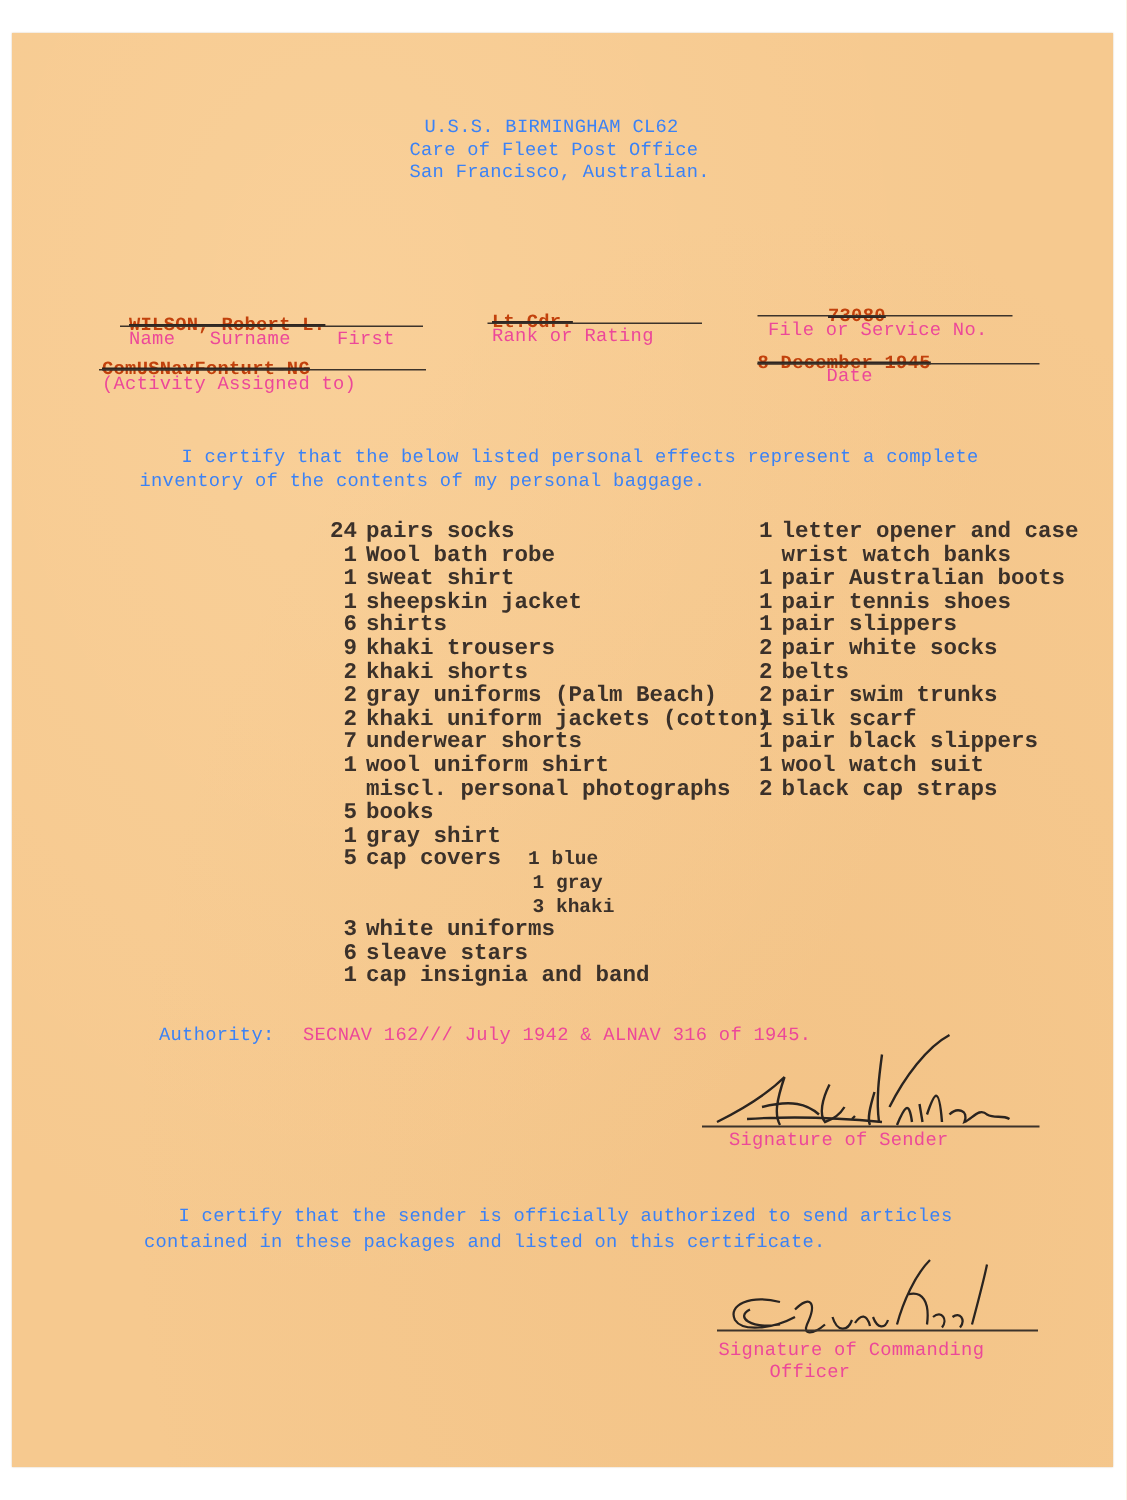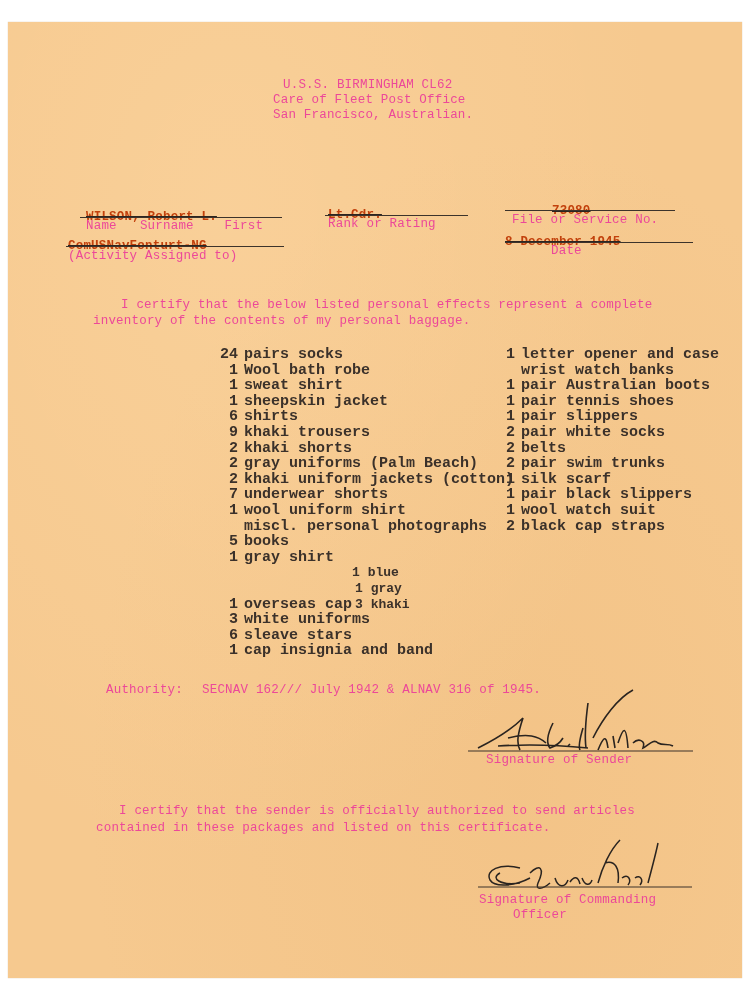--- a/index.html
+++ b/index.html
@@ -22,21 +22,21 @@
       height: 956px;
       background: #f6c98f;
       background-image:
         radial-gradient(ellipse at 30% 20%, rgba(255,220,170,0.35), rgba(255,220,170,0) 60%),
         radial-gradient(ellipse at 70% 80%, rgba(230,170,100,0.18), rgba(230,170,100,0) 60%);
       box-shadow: 0 0 1px rgba(180,130,70,0.5);
     }
     .t {
       position: absolute;
       white-space: pre;
-      color: #ec4899;
+      color: #3b82f6;
       font-size: 12.5px;
       line-height: 15px;
       letter-spacing: 0.2px;
     }
     .light { color: #ec4899; }
     .typed {
       color: #c2410c;
       font-weight: bold;
       font-size: 12.5px;
     }
@@ -122,23 +122,23 @@
   <li><span class="qty">6</span><span>shirts</span></li>
   <li><span class="qty">9</span><span>khaki trousers</span></li>
   <li><span class="qty">2</span><span>khaki shorts</span></li>
   <li><span class="qty">2</span><span>gray uniforms (Palm Beach)</span></li>
   <li><span class="qty">2</span><span>khaki uniform jackets (cotton)</span></li>
   <li><span class="qty">7</span><span>underwear shorts</span></li>
   <li><span class="qty">1</span><span>wool uniform shirt</span></li>
   <li><span class="qty"></span><span>miscl. personal photographs</span></li>
   <li><span class="qty">5</span><span>books</span></li>
   <li><span class="qty">1</span><span>gray shirt</span></li>
+  <li><span class="qty">5</span><span>cap covers</span></li>
   <li><span class="qty"></span><span></span></li>
   <li><span class="qty"></span><span></span></li>
-  <li><span class="qty">1</span><span>overseas cap</span></li>
   <li><span class="qty">3</span><span>white uniforms</span></li>
   <li><span class="qty">6</span><span>sleave stars</span></li>
   <li><span class="qty">1</span><span>cap insignia and band</span></li>
 </ul>
 
 <div class="sub" style="left:352px; top:565px;"><span>1</span> <span>blue</span></div>
 <div class="sub" style="left:355px; top:581px;"><span>1</span> <span>gray</span></div>
 <div class="sub" style="left:355px; top:597px;"><span>3</span> <span>khaki</span></div>
 
 <ul class="list" style="left:497px; top:347px;">

